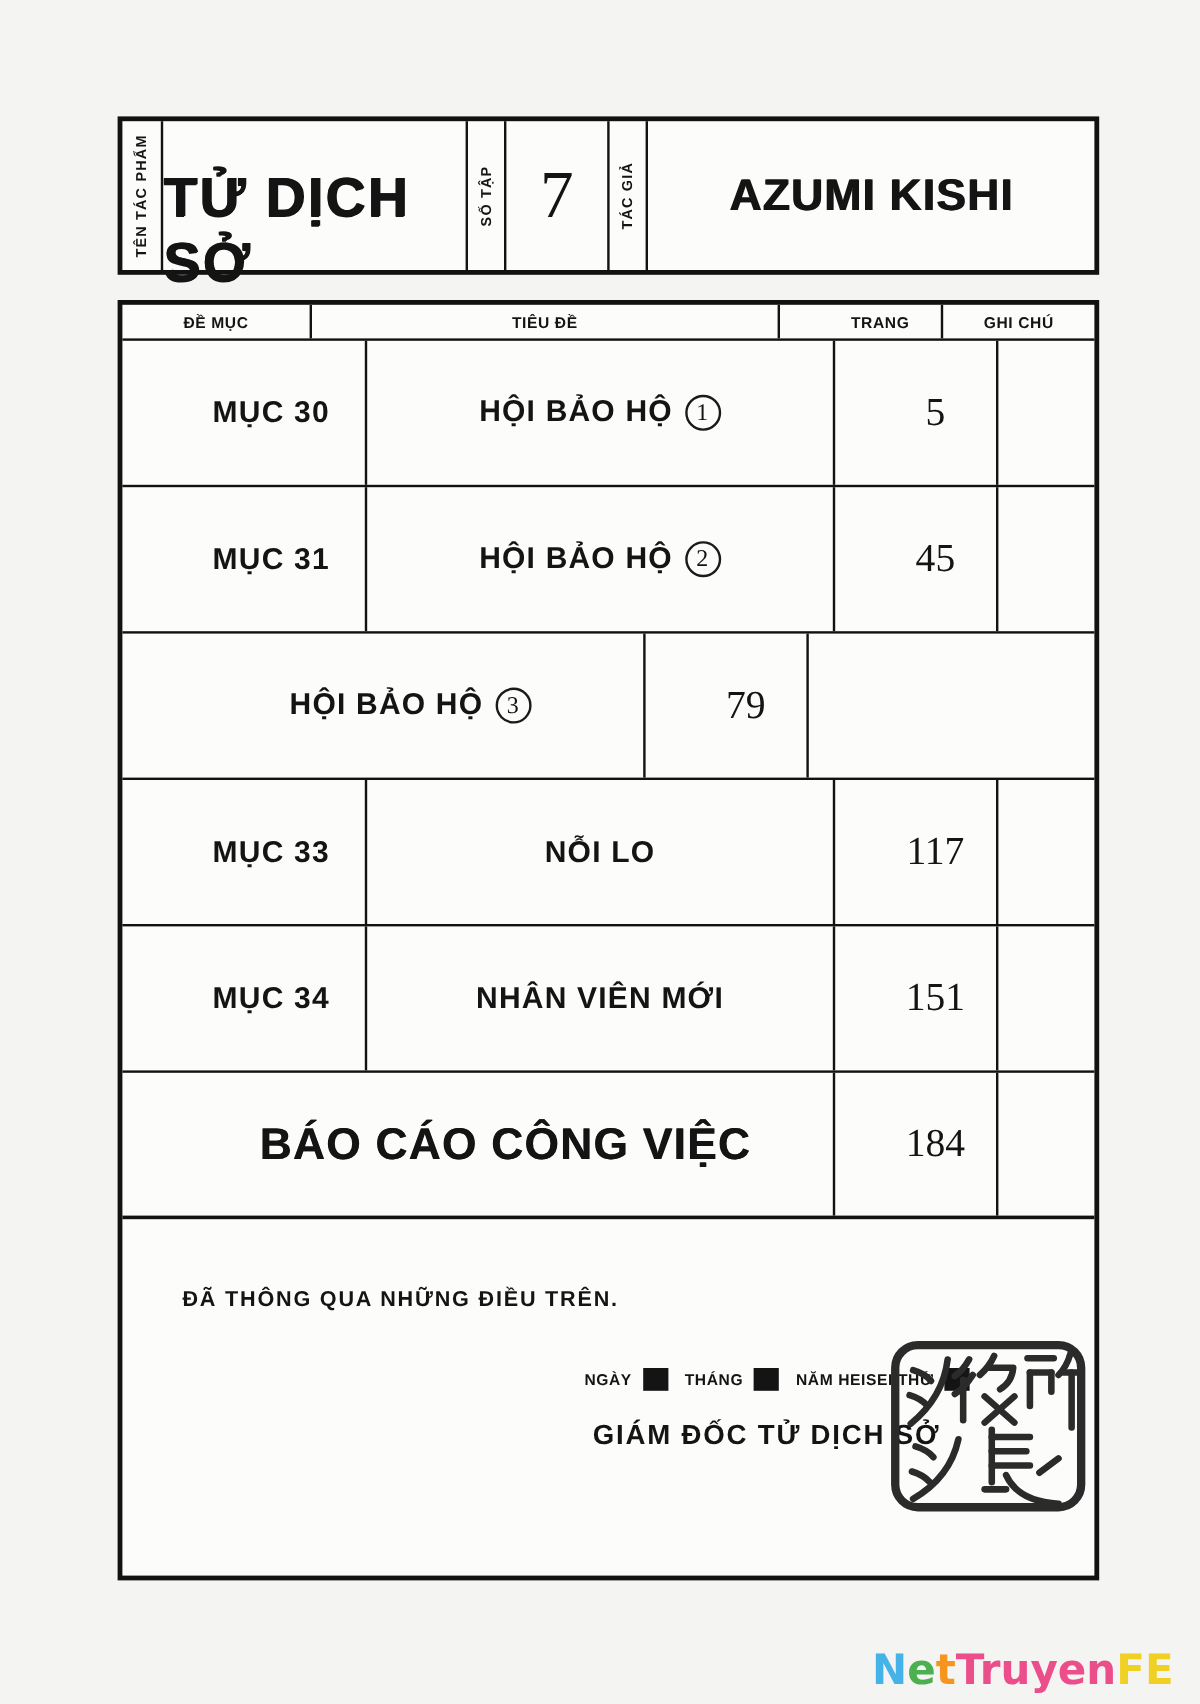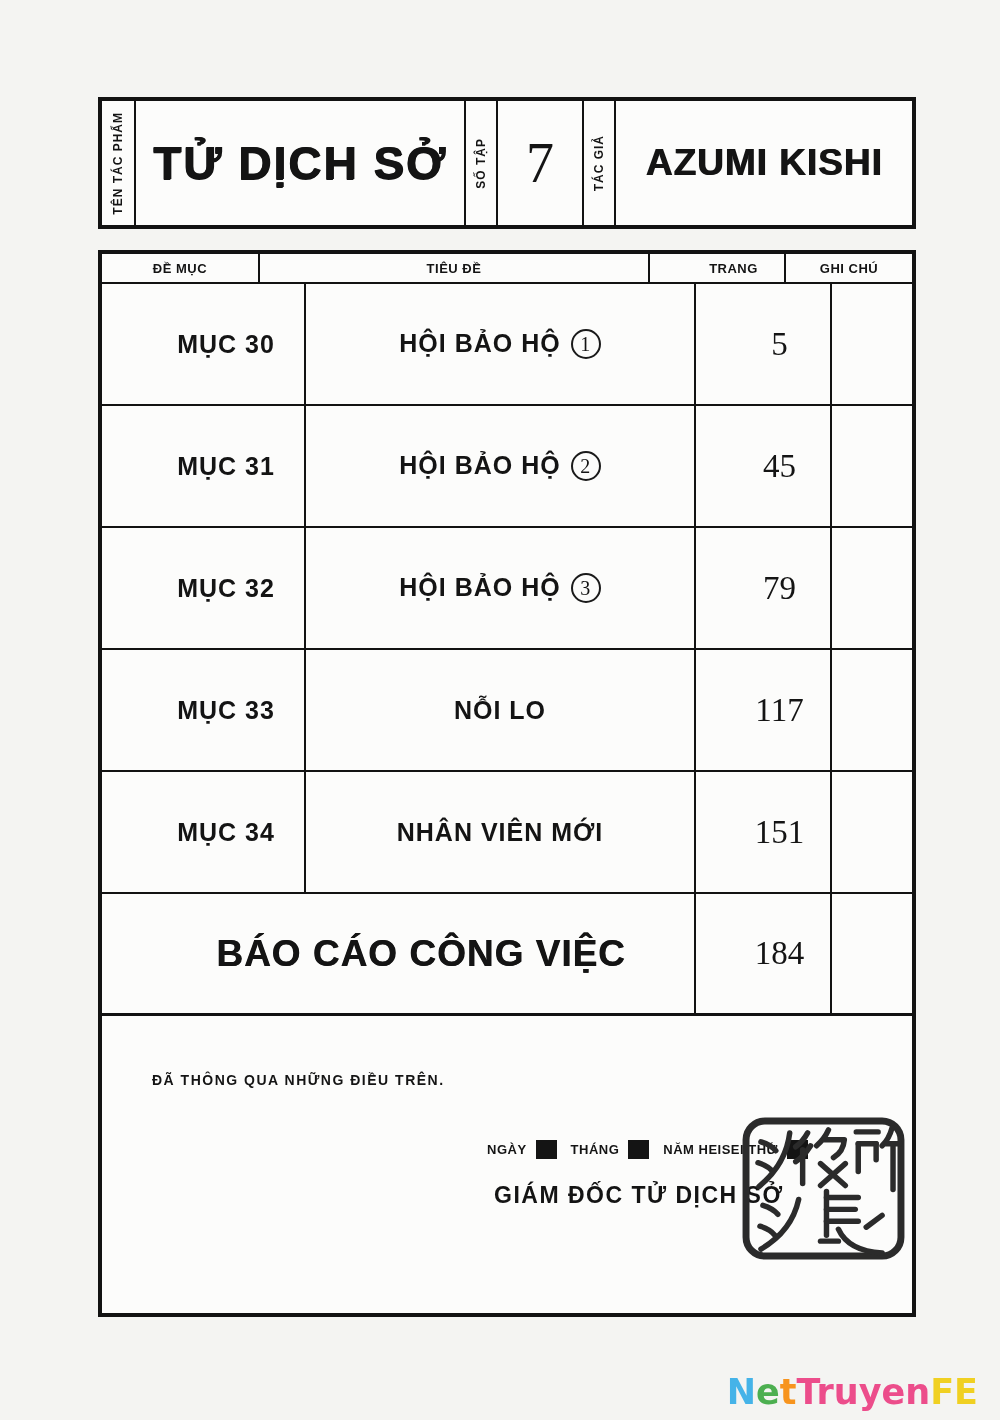--- a/index.html
+++ b/index.html
@@ -7,21 +7,21 @@
   .page { position: relative; width: 1000px; height: 1420px; background: #f4f4f2; color: #141414; overflow: hidden; }
 
   
   .header-box { position: absolute; left: 98px; top: 97px; width: 818px; height: 132px;
     border: 4px solid #121212; background: #fcfcfb; display: flex; }
   .hcell { display: flex; align-items: center; justify-content: center; height: 100%; }
   .vcell { width: 34px; border-right: 2px solid #121212; }
   .vcell.mid { border-left: 2px solid #121212; }
   .vlabel { writing-mode: vertical-rl; transform: rotate(180deg); font-size: 12px; font-weight: bold;
     letter-spacing: 1px; white-space: nowrap; }
-  .title-cell { width: 328px; }
+  .title-cell { width: 252px; margin-top: 28px; }
   .work-title { font-size: 46px; font-weight: 900; letter-spacing: 2px;
     text-shadow: 1px 0 0 currentColor, 0 1px 0 currentColor; }
   .vol-cell { width: 84px; font-family: "Liberation Serif", serif; font-size: 56px; }
   .author-cell { flex: 1; font-size: 37px; font-weight: 900; letter-spacing: 1px;
     text-shadow: 1px 0 0 currentColor; }
 
   
   .table-box { position: absolute; left: 98px; top: 250px; width: 818px; height: 1067px;
     border: 4px solid #121212; background: #fcfcfb; display: flex; flex-direction: column; }
   .trow { display: flex; border-bottom: 2px solid #121212; }
@@ -39,21 +39,21 @@
   .circle-num { display: inline-flex; align-items: center; justify-content: center;
     width: 30px; height: 30px; border: 2px solid #1a1a1a; border-radius: 50%;
     font-family: "Liberation Serif", serif; font-size: 20px; font-weight: 400; }
   .circle-num:empty { display: none; }
   .page-num { font-family: "Liberation Serif", serif; font-size: 33px; }
   .summary-row { border-bottom: 3px solid #121212; }
   .summary-title { font-size: 37px; font-weight: 900; letter-spacing: 1px; text-shadow: 0.5px 0 0 currentColor; }
 
   
   .tfoot { position: relative; flex: 1; }
-  .approval { position: absolute; left: 50px; top: 56px; font-size: 14px; font-weight: 800; letter-spacing: 1.5px; }
+  .approval { position: absolute; left: 50px; top: 56px; font-size: 18px; font-weight: 800; letter-spacing: 1.5px; }
   .date-line { position: absolute; left: 385px; top: 124px; font-size: 13px; font-weight: bold;
     letter-spacing: 0.5px; display: flex; align-items: center; }
   .sq { display: inline-block; width: 21px; height: 19px; background: #141414; margin: 0 14px 0 9px; }
   .signer { position: absolute; left: 392px; top: 166px; font-size: 23px; font-weight: 800; letter-spacing: 1.5px; }
   .seal { position: absolute; right: 6px; top: 100px; }
 
   
   .watermark { position: absolute; right: 22px; bottom: 8px; font-size: 35px; font-weight: 900;
     letter-spacing: 0; font-family: "DejaVu Sans", sans-serif; }
 </style>
@@ -110,21 +110,20 @@
         <span class="row-title">
             <span>HỘI BẢO HỘ</span>
             <span class="circle-num">2</span>
           </span>
       </div>
       <div class="tc c3 page-num">45</div>
       <div class="tc c4"></div>
     </div>
 
     <div class="trow body-row">
-      <div class="tc c1 item-label">MỤC 32</div>
       <div class="tc c2">
         <span class="row-title">
             <span>HỘI BẢO HỘ</span>
             <span class="circle-num">3</span>
           </span>
       </div>
       <div class="tc c3 page-num">79</div>
       <div class="tc c4"></div>
     </div>
 

